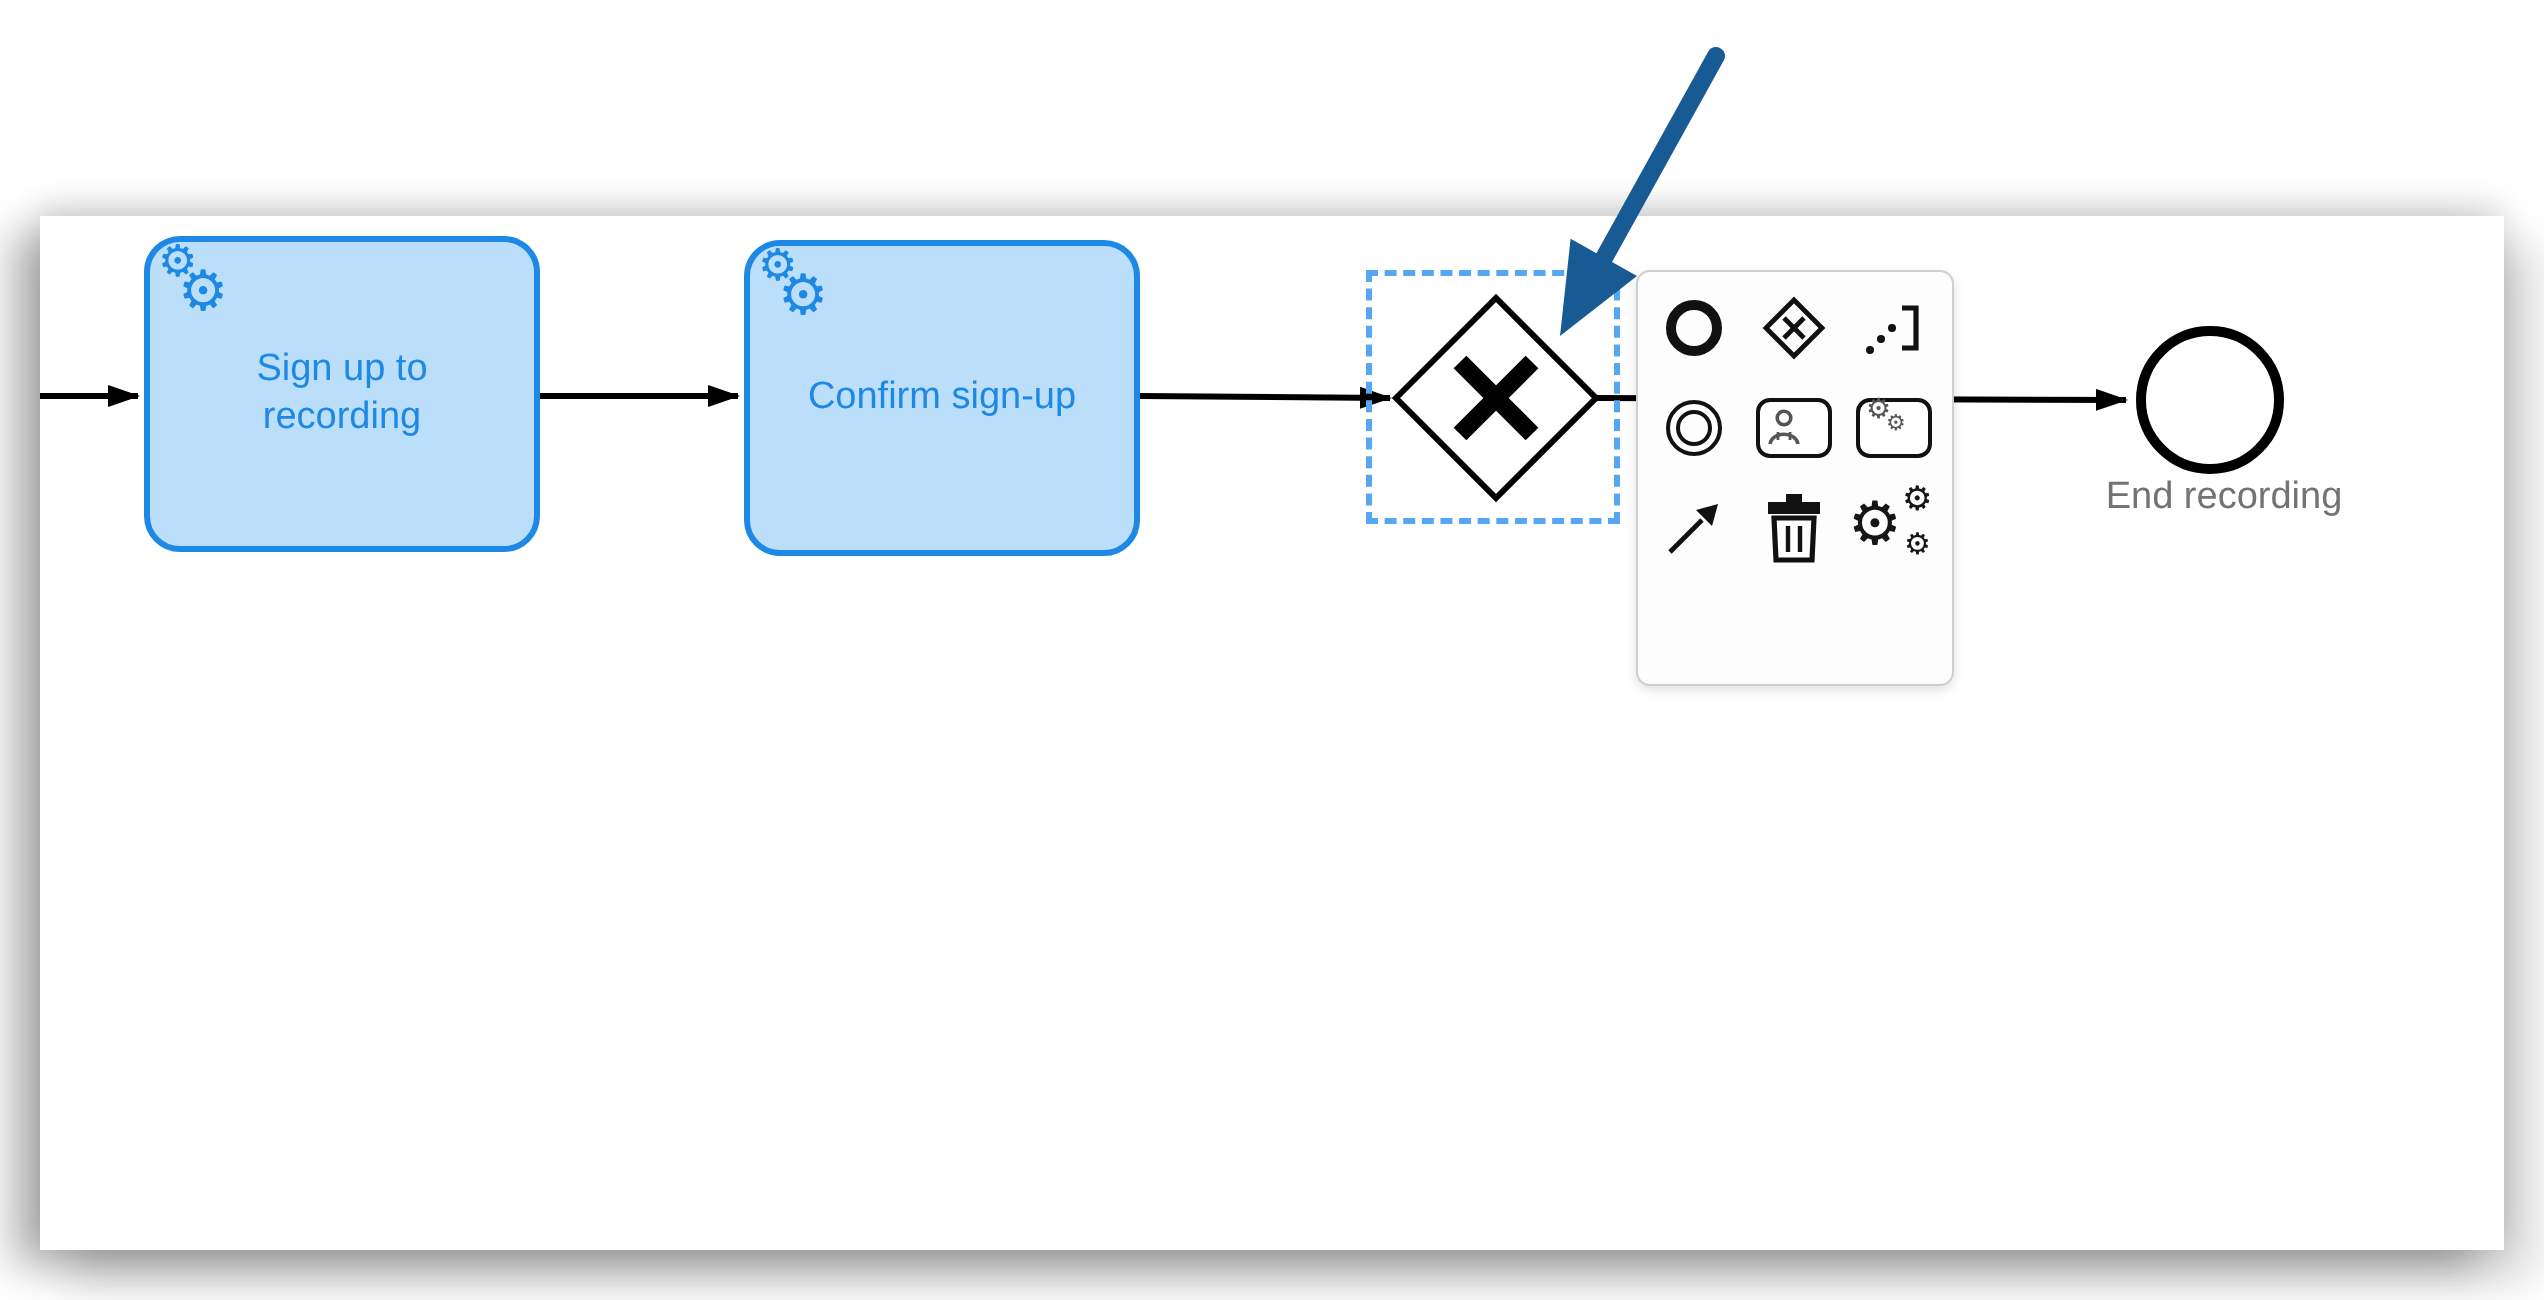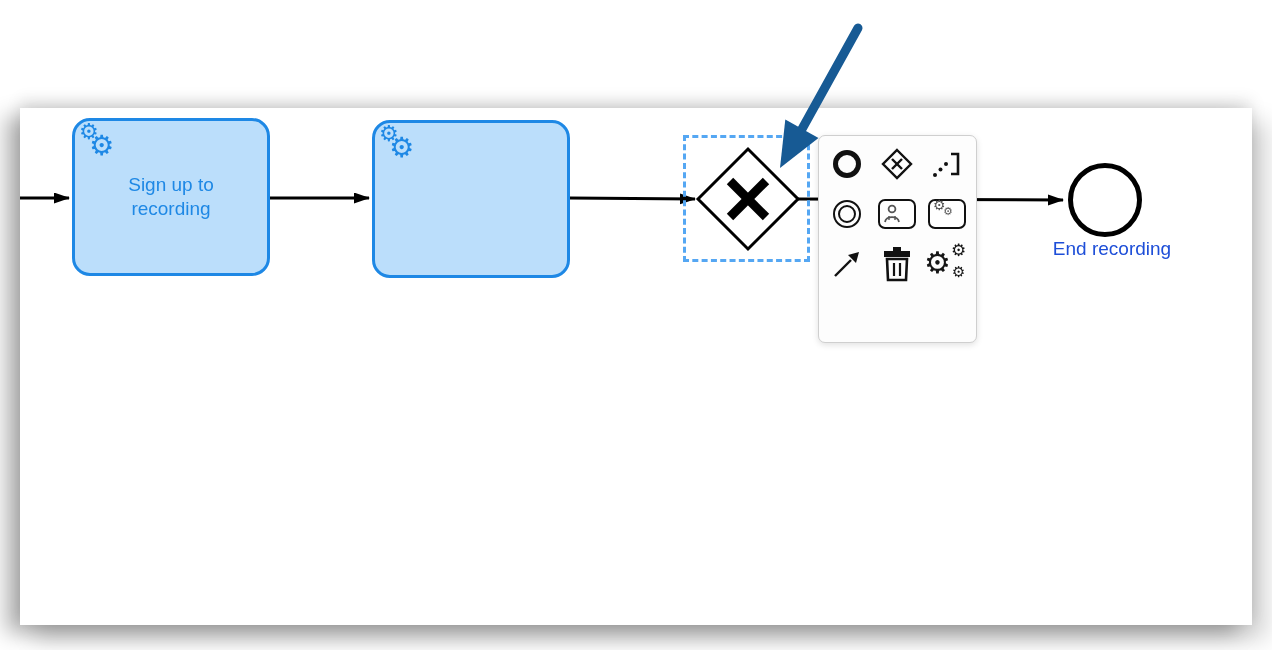--- a/index.html
+++ b/index.html
@@ -32,21 +32,21 @@
     position:absolute; left:663px; top:27px; width:127px; height:127px;
     border:3px dashed #55A7F3; z-index:2; background:transparent;
   }
 
   .end-event {
     position:absolute; left:1048px; top:55px; width:74px; height:74px;
     border:5px solid #000; border-radius:50%; background:#fff; z-index:2;
   }
   .end-event-label {
     position:absolute; left:1012px; top:130px; width:160px; text-align:center;
-    font-size:19px; color:#1d4ed8; z-index:2;
+    font-size:19px; color:#737373; z-index:2;
   }
 
   .context-pad {
     position:absolute; left:798px; top:27px; width:159px; height:208px;
     background:#fdfdfd; border:1px solid #cfcfcf; border-radius:7px;
     box-shadow:0 2px 6px rgba(0,0,0,0.12);
     display:grid; grid-template-columns:48px 48px 48px; grid-template-rows:48px 48px 48px 48px;
     gap:2px; padding:4px; z-index:5;
   }
   .pad-item { display:flex; align-items:center; justify-content:center; border-radius:4px; cursor:pointer; }
@@ -96,20 +96,21 @@
           <span class="g2">⚙</span>
       </span>
       <div class="task-label">Sign up to recording</div>
     </div>
 
     <div class="task task-2">
       <span class="gear-deco">
         <span class="g1">⚙</span>
           <span class="g2">⚙</span>
       </span>
+      <div class="task-label">Confirm sign-up</div>
     </div>
 
     <div class="end-event"></div>
     <div class="end-event-label">End recording</div>
 
     <div class="context-pad">
       <div class="pad-item" title="append-end-event">
         <span class="icon-circle-thick"></span>
       </div>
       <div class="pad-item" title="append-gateway">

